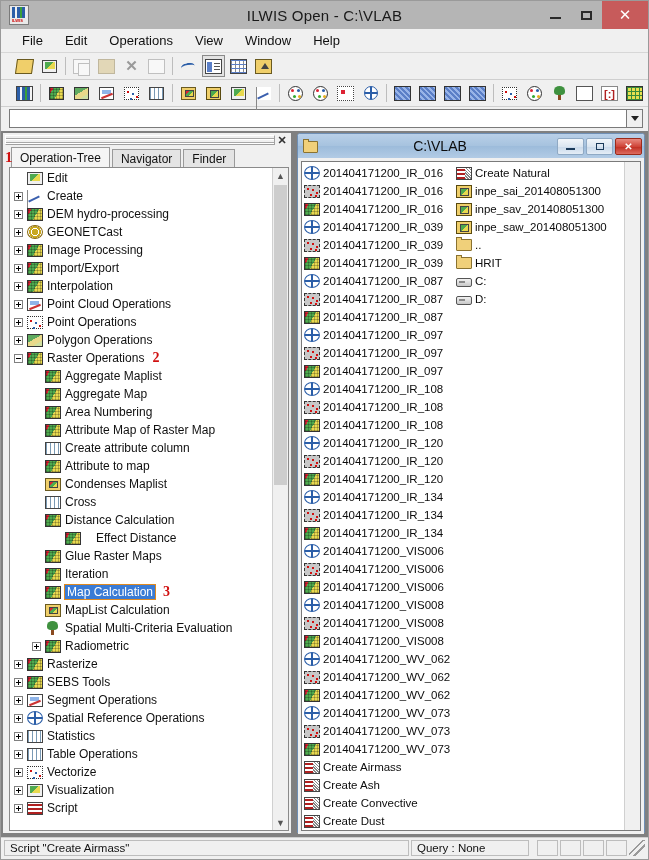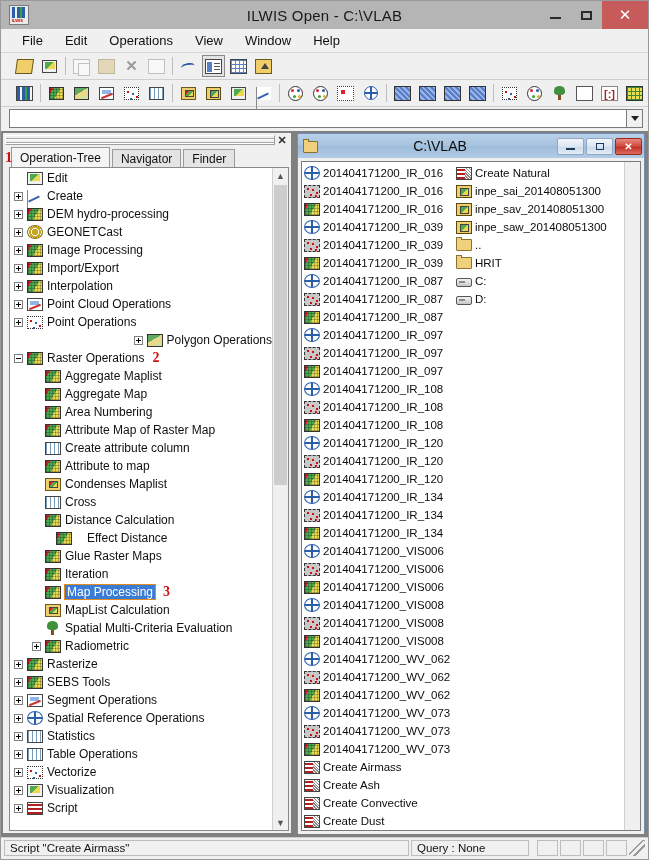--- a/index.html
+++ b/index.html
@@ -724,21 +724,21 @@
               <div class="trow" style="padding-left: 4px;">
                 <span class="tog plus"></span>
                 <span class="ticon ti-pointcloud"></span>
                 <span class="tlabel">Point Cloud Operations</span>
               </div>
               <div class="trow" style="padding-left: 4px;">
                 <span class="tog plus"></span>
                 <span class="ticon ti-point"></span>
                 <span class="tlabel">Point Operations</span>
               </div>
-              <div class="trow" style="padding-left: 4px; justify-content: flex-end;">
+              <div class="trow" style="padding-left: 4px;">
                 <span class="tog plus"></span>
                 <span class="ticon ti-poly"></span>
                 <span class="tlabel">Polygon Operations</span>
               </div>
               <div class="trow" style="padding-left: 4px;">
                 <span class="tog minus"></span>
                 <span class="ticon ti-raster"></span>
                 <span class="tlabel">Raster Operations</span>
                 <span class="annot">2</span>
               </div>
@@ -780,39 +780,39 @@
               <div class="trow" style="padding-left: 22px;">
                 <span class="tog none"></span>
                 <span class="ticon ti-table"></span>
                 <span class="tlabel">Cross</span>
               </div>
               <div class="trow" style="padding-left: 22px;">
                 <span class="tog none"></span>
                 <span class="ticon ti-raster"></span>
                 <span class="tlabel">Distance Calculation</span>
               </div>
-              <div class="trow" style="padding-left: 22px; gap: 11px;">
+              <div class="trow" style="padding-left: 31px; gap: 11px;">
                 <span class="tog none"></span>
                 <span class="ticon ti-raster"></span>
                 <span class="tlabel">Effect Distance</span>
               </div>
               <div class="trow" style="padding-left: 22px;">
                 <span class="tog none"></span>
                 <span class="ticon ti-raster"></span>
                 <span class="tlabel">Glue Raster Maps</span>
               </div>
               <div class="trow" style="padding-left: 22px;">
                 <span class="tog none"></span>
                 <span class="ticon ti-raster"></span>
                 <span class="tlabel">Iteration</span>
               </div>
               <div class="trow" style="padding-left: 22px;">
                 <span class="tog none"></span>
                 <span class="ticon ti-raster"></span>
-                <span class="tlabel sel">Map Processing</span>
+                <span class="tlabel sel">Map Calculation</span>
                 <span class="annot">3</span>
               </div>
               <div class="trow" style="padding-left: 22px;">
                 <span class="tog none"></span>
                 <span class="ticon ti-layers"></span>
                 <span class="tlabel">MapList Calculation</span>
               </div>
               <div class="trow" style="padding-left: 22px;">
                 <span class="tog none"></span>
                 <span class="ticon ti-tree"></span>

